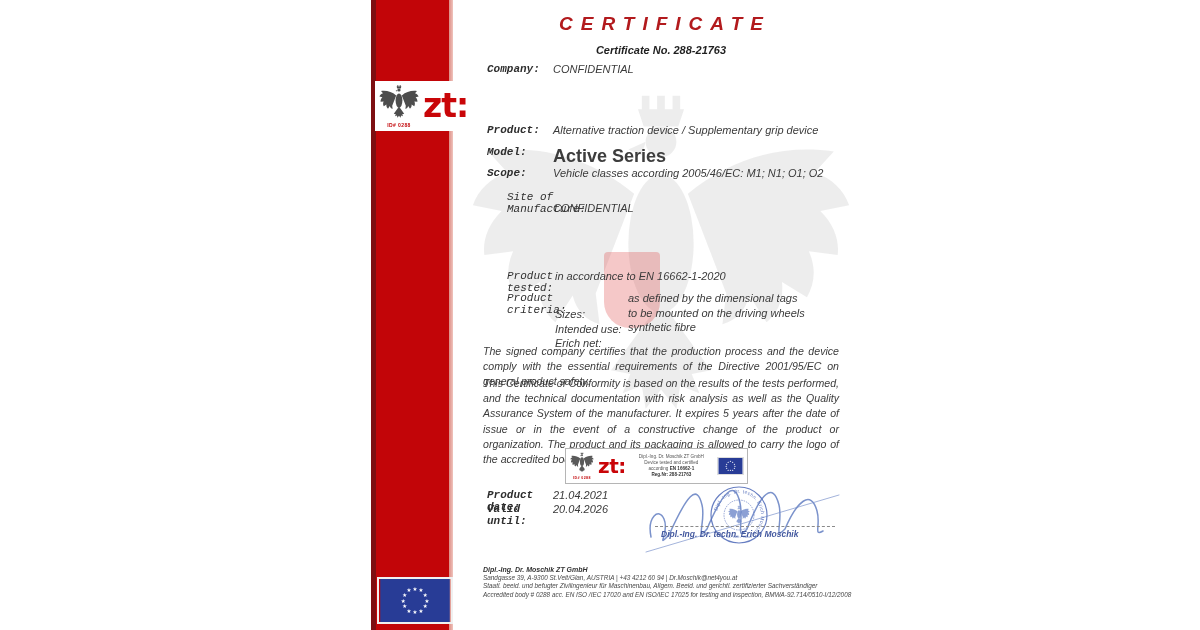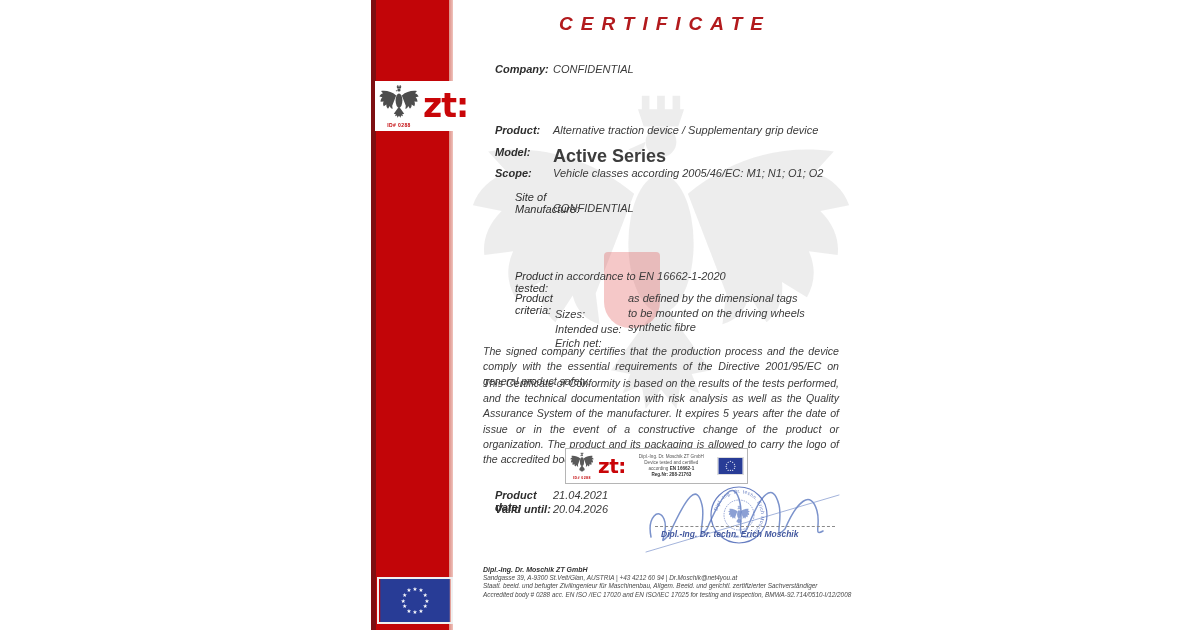--- a/index.html
+++ b/index.html
@@ -30,21 +30,21 @@
   .wm-shield{position:absolute;left:121px;top:252px;width:56px;height:76px;z-index:0;
     background:rgba(222,72,72,.30);border-radius:4px 4px 26px 26px;}
 
   .title{position:absolute;top:13px;left:0;width:100%;text-align:center;z-index:1;
     font-style:italic;font-weight:bold;font-size:19px;letter-spacing:8px;color:#b21a1d;
     padding-left:8px;box-sizing:border-box;}
   .cert-no{position:absolute;top:44px;left:0;width:100%;text-align:center;z-index:1;
     font-style:italic;font-weight:bold;font-size:11px;color:#1f1f1f;}
 
   .row{position:absolute;left:0;width:356px;font-size:11px;font-style:italic;z-index:1;}
-  .row .lbl{position:absolute;left:12px;top:0;width:70px;font-weight:bold;color:#2e2e2e;}
+  .row .lbl{position:absolute;left:4px;top:0;width:70px;font-weight:bold;color:#2e2e2e;font-family:Liberation Mono, monospace;}
   .row .lbl.light{font-weight:normal;width:64px;margin-left:20px;}
   .row .val{position:absolute;left:70px;top:0;width:286px;color:#3a3a3a;font-style:italic;}
   .row .val.bold{font-weight:bold;font-style:normal;font-size:18px;color:#3d3d3d;}
   .row .val.at72{left:72px;}
   .crit-name{position:absolute;left:72px;top:16px;width:72px;}
   .crit-val{position:absolute;left:145px;top:0;width:211px;}
 
   .para{position:absolute;left:0;width:356px;z-index:1;font-size:10.6px;font-style:italic;
     line-height:15.2px;text-align:justify;color:#3b3b3b;}
 
@@ -126,20 +126,21 @@
   <div class="content">
 
     <div class="watermark">
       <svg viewBox="0 0 200 170" preserveAspectRatio="xMidYMid meet">
           <use href="#eagle"></use>
         </svg>
     </div>
     <div class="wm-shield"></div>
 
     <div class="title">CERTIFICATE</div>
+    <div class="cert-no">Certificate No. 288-21763</div>
 
     <div class="row" style="top:63px">
       <span class="lbl">Company:</span>
       <span class="val">CONFIDENTIAL</span>
     </div>
 
     <div class="row" style="top:124px">
       <span class="lbl">Product:</span>
       <span class="val">Alternative traction device / Supplementary grip device</span>
     </div>

